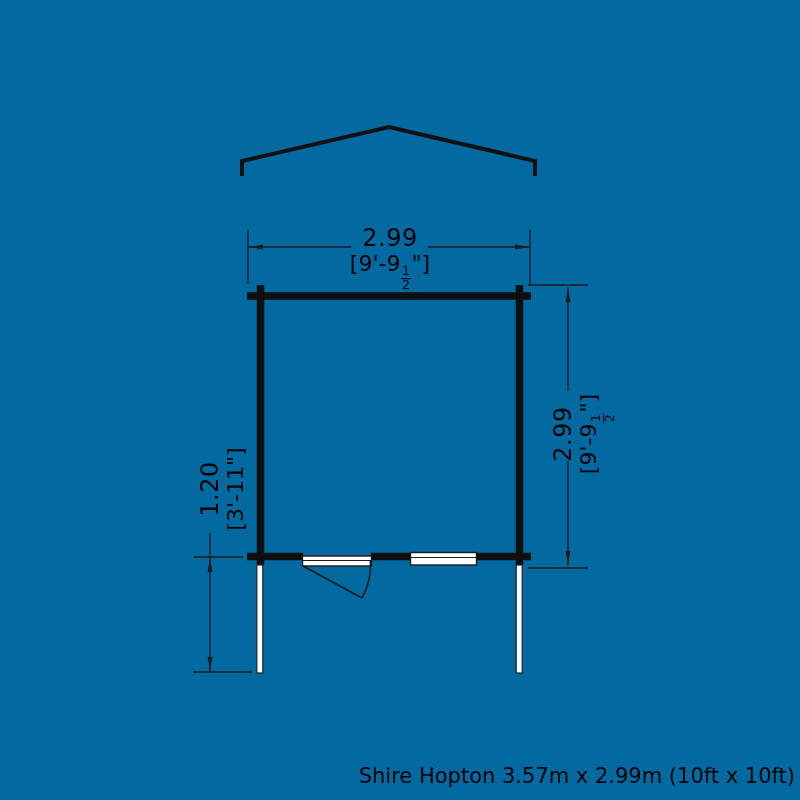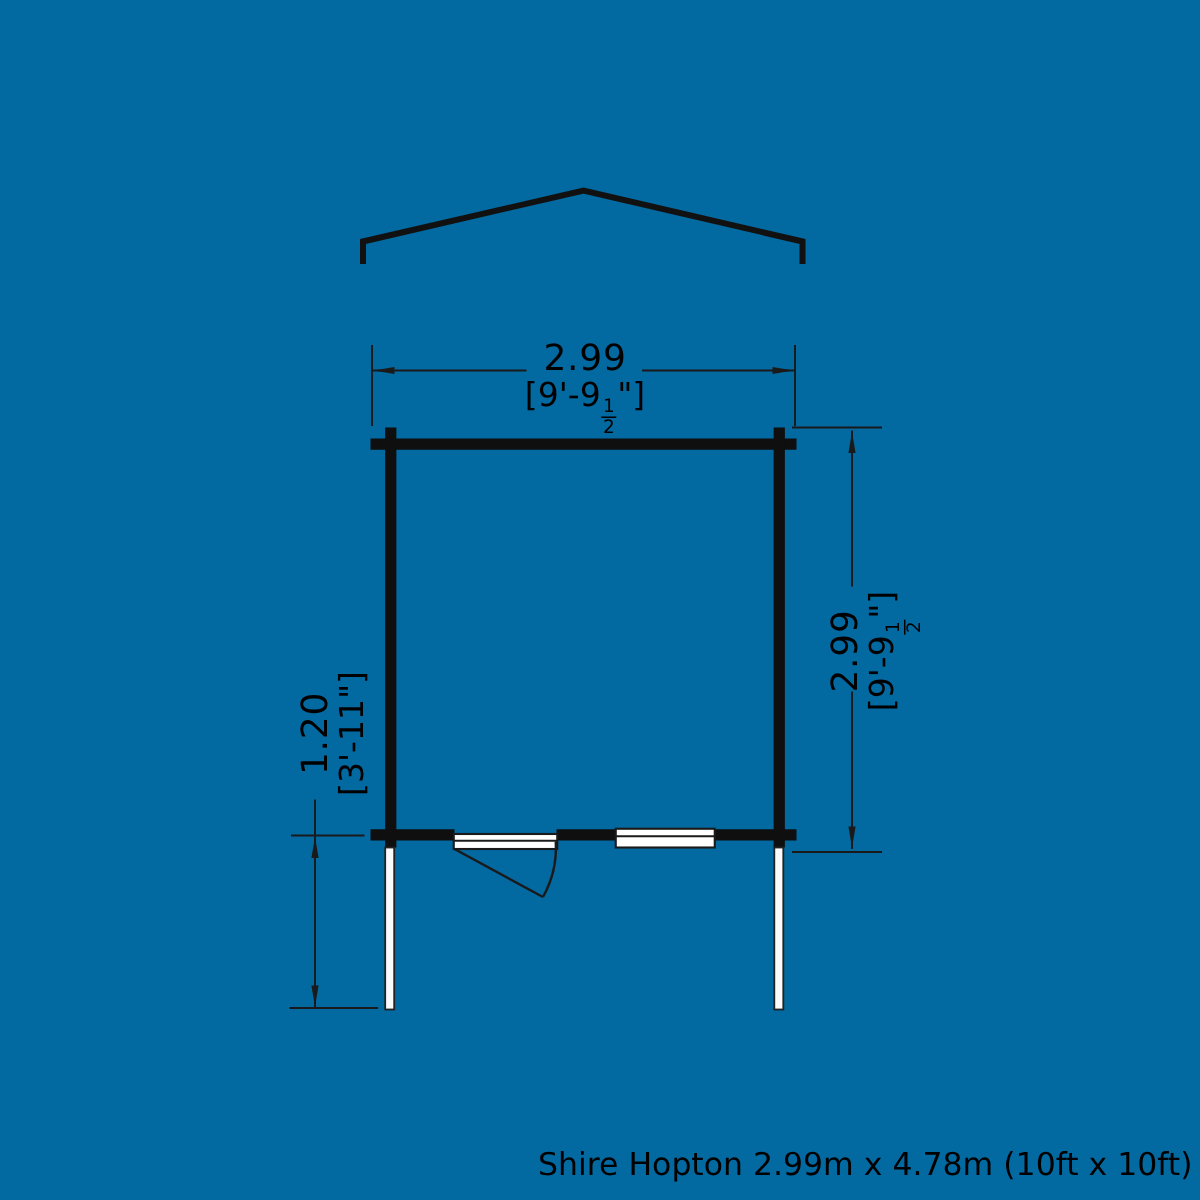--- a/index.html
+++ b/index.html
@@ -142,15 +142,15 @@
           <span class="fnum">1</span>
           <span class="fden">2</span>
         </span><span>"]</span></div>
   </div>
 
   <div class="dim-label rot" style="left:223px; top:489px;">
     <div class="metric-line">1.20</div>
     <div class="imperial-line">[3'-11"]</div>
   </div>
 
-  <div id="caption">Shire Hopton 2.99m x 4.78m (10ft x 10ft)</div>
+  <div id="caption">Shire Hopton 3.57m x 2.99m (10ft x 10ft)</div>
 
 </div>
 
 </body></html>

